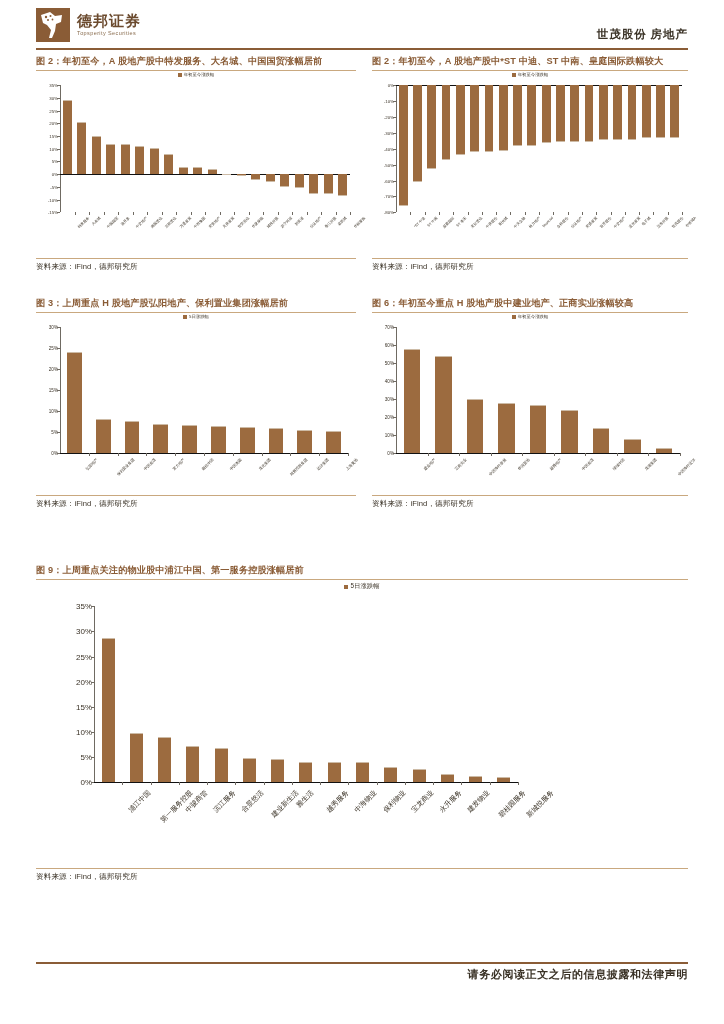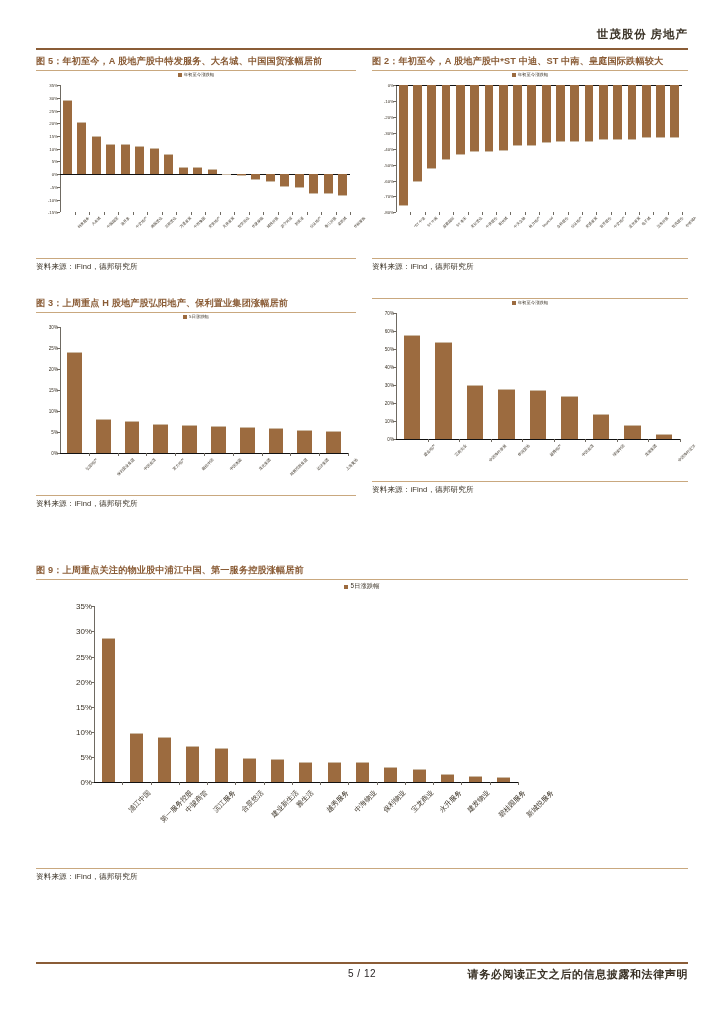--- a/index.html
+++ b/index.html
@@ -86,26 +86,41 @@
     position:absolute;right:36px;top:967px;
     font-size:11px;font-weight:bold;color:#3a3226;letter-spacing:.6px;
   }
 </style>
 </head>
 <body>
 
 <div class="page">
 
   <div class="header">
+    <div class="logo-wrap">
+      <div class="logo-mark">
+        <svg class="tiger" viewBox="0 0 26 28">
+          <path d="M1 4 L10 1 L15 5 L22 4 L21 11 L16 13 L15 20 L12 27 L9 27 L11 19 L7 14 L3 12 Z" fill="#ffffff"></path>
+          <circle cx="6" cy="6" r="1.2" fill="#8a5c36"></circle>
+          <circle cx="10.5" cy="5" r="1" fill="#8a5c36"></circle>
+          <circle cx="8" cy="9" r="1" fill="#8a5c36"></circle>
+          <circle cx="12.5" cy="8.5" r="0.9" fill="#8a5c36"></circle>
+        </svg>
+      </div>
+      <div class="logo-text">
+        <span class="logo-cn">德邦证券</span>
+        <span class="logo-en">Topsperity Securities</span>
+      </div>
+    </div>
     <div class="header-right">世茂股份   房地产</div>
     <div class="header-rule"></div>
   </div>
 
   <div class="fig" style="left:36px;top:54px;width:320px;">
-    <div class="fig-title">图 5：年初至今，A 股地产股中特发服务、大名城、中国国贸涨幅居前</div>
+    <div class="fig-title">图 2：年初至今，A 股地产股中特发服务、大名城、中国国贸涨幅居前</div>
     <div class="fig-rule"></div>
     <div class="fig-body" style="height:187px;">
       <div class="chart" id="chart-fig3">
           <div class="legend" style="top: 1px; font-size: 4.4px;"><span class="swatch" style="background: rgb(156, 107, 63);"></span><span>年初至今涨跌幅</span></div>
           <div class="plot" style="left: 24px; top: 14px; width: 290px; height: 127px;">
             <div class="ytick" style="top: 0px; font-size: 4.4px;">35%</div>
             <div class="tickmark" style="left: -3px; top: 0px; height: 1px; width: 3px; background: rgb(111, 106, 98);"></div>
             <div class="ytick" style="top: 12.7px; font-size: 4.4px;">30%</div>
             <div class="tickmark" style="left: -3px; top: 12.7px; height: 1px; width: 3px; background: rgb(111, 106, 98);"></div>
             <div class="ytick" style="top: 25.4px; font-size: 4.4px;">25%</div>
@@ -343,20 +358,21 @@
             <div class="tickmark" style="left: 288px; top: 126px; height: 3px;"></div>
             <div class="xlab" style="left: 279.6px; top: 130px; font-size: 3.8px;">上海复地</div>
           </div>
         </div>
     </div>
     <div class="fig-source-rule"></div>
     <div class="fig-source">资料来源：iFind，德邦研究所</div>
   </div>
 
   <div class="fig" style="left:372px;top:296px;width:316px;">
+    <div class="fig-title">图 6：年初至今重点 H 股地产股中建业地产、正商实业涨幅较高</div>
     <div class="fig-rule"></div>
     <div class="fig-body" style="height:182px;">
       <div class="chart" id="chart-fig6">
           <div class="legend" style="top: 1px; font-size: 4.4px;"><span class="swatch" style="background: rgb(156, 107, 63);"></span><span>年初至今涨跌幅</span></div>
           <div class="plot" style="left: 24px; top: 14px; width: 284px; height: 126px;">
             <div class="ytick" style="top: 0px; font-size: 4.6px;">70%</div>
             <div class="tickmark" style="left: -3px; top: 0px; height: 1px; width: 3px; background: rgb(111, 106, 98);"></div>
             <div class="ytick" style="top: 18px; font-size: 4.6px;">60%</div>
             <div class="tickmark" style="left: -3px; top: 18px; height: 1px; width: 3px; background: rgb(111, 106, 98);"></div>
             <div class="ytick" style="top: 36px; font-size: 4.6px;">50%</div>
@@ -478,16 +494,15 @@
             <div class="tickmark" style="left: 424px; top: 176px; height: 3px;"></div>
             <div class="xlab" style="left: 419.867px; top: 182px; font-size: 7px;">新城悦服务</div>
           </div>
         </div>
     </div>
     <div class="fig-source-rule"></div>
     <div class="fig-source">资料来源：iFind，德邦研究所</div>
   </div>
 
   <div class="footer-rule"></div>
-  <div class="footer-page">5 / 12</div>
   <div class="footer-note">请务必阅读正文之后的信息披露和法律声明</div>
 
 </div>
 
 </body></html>

